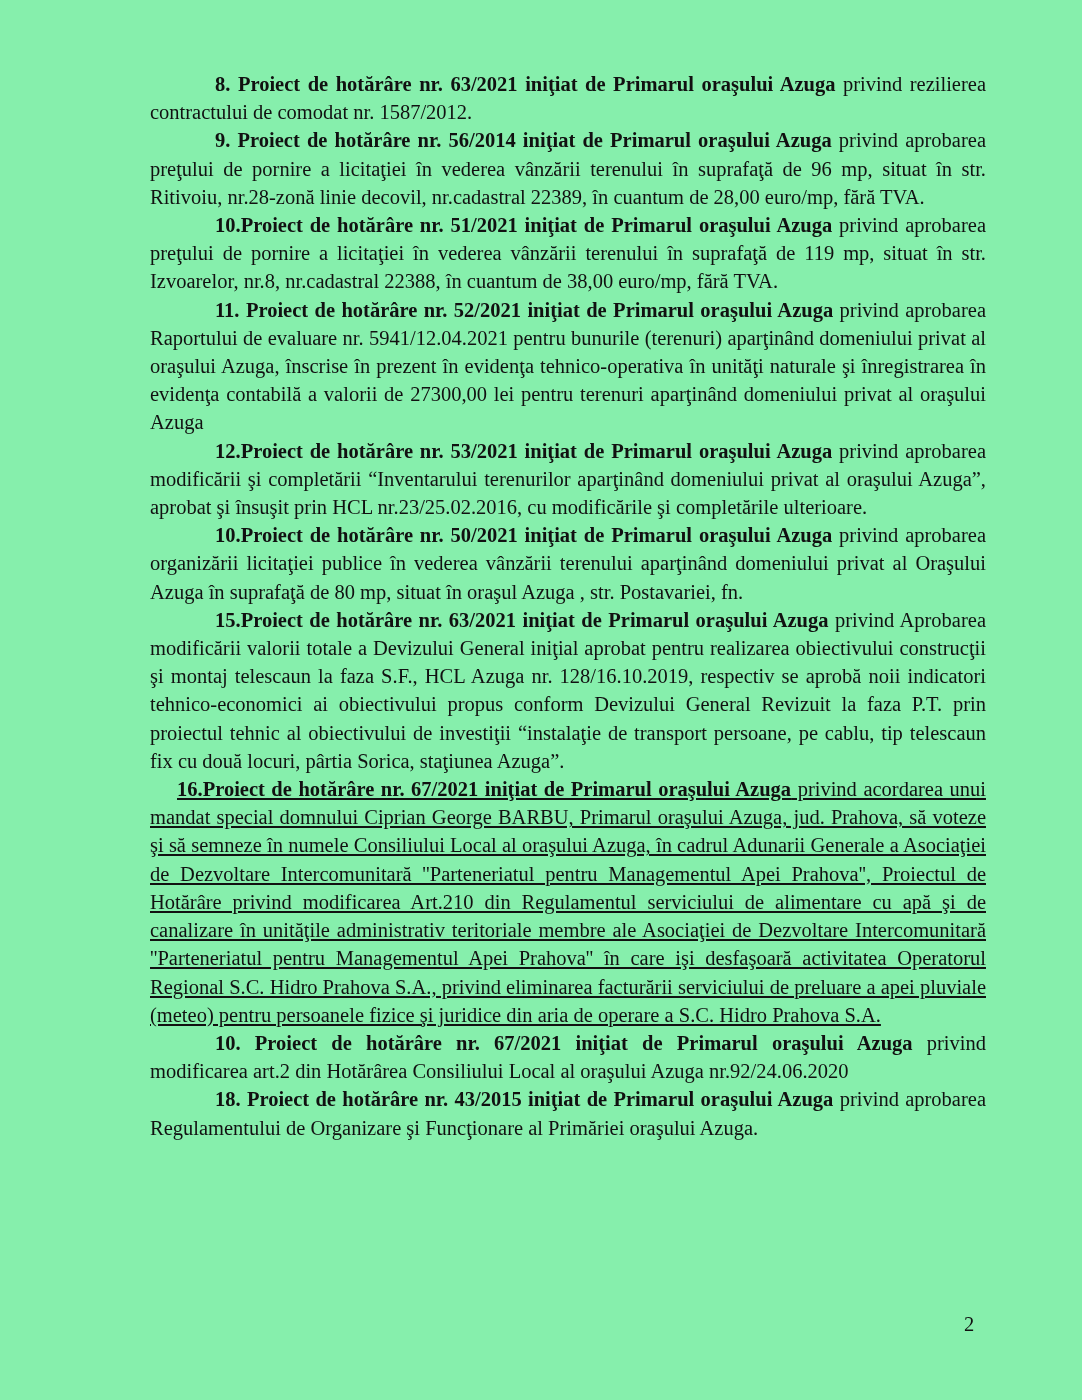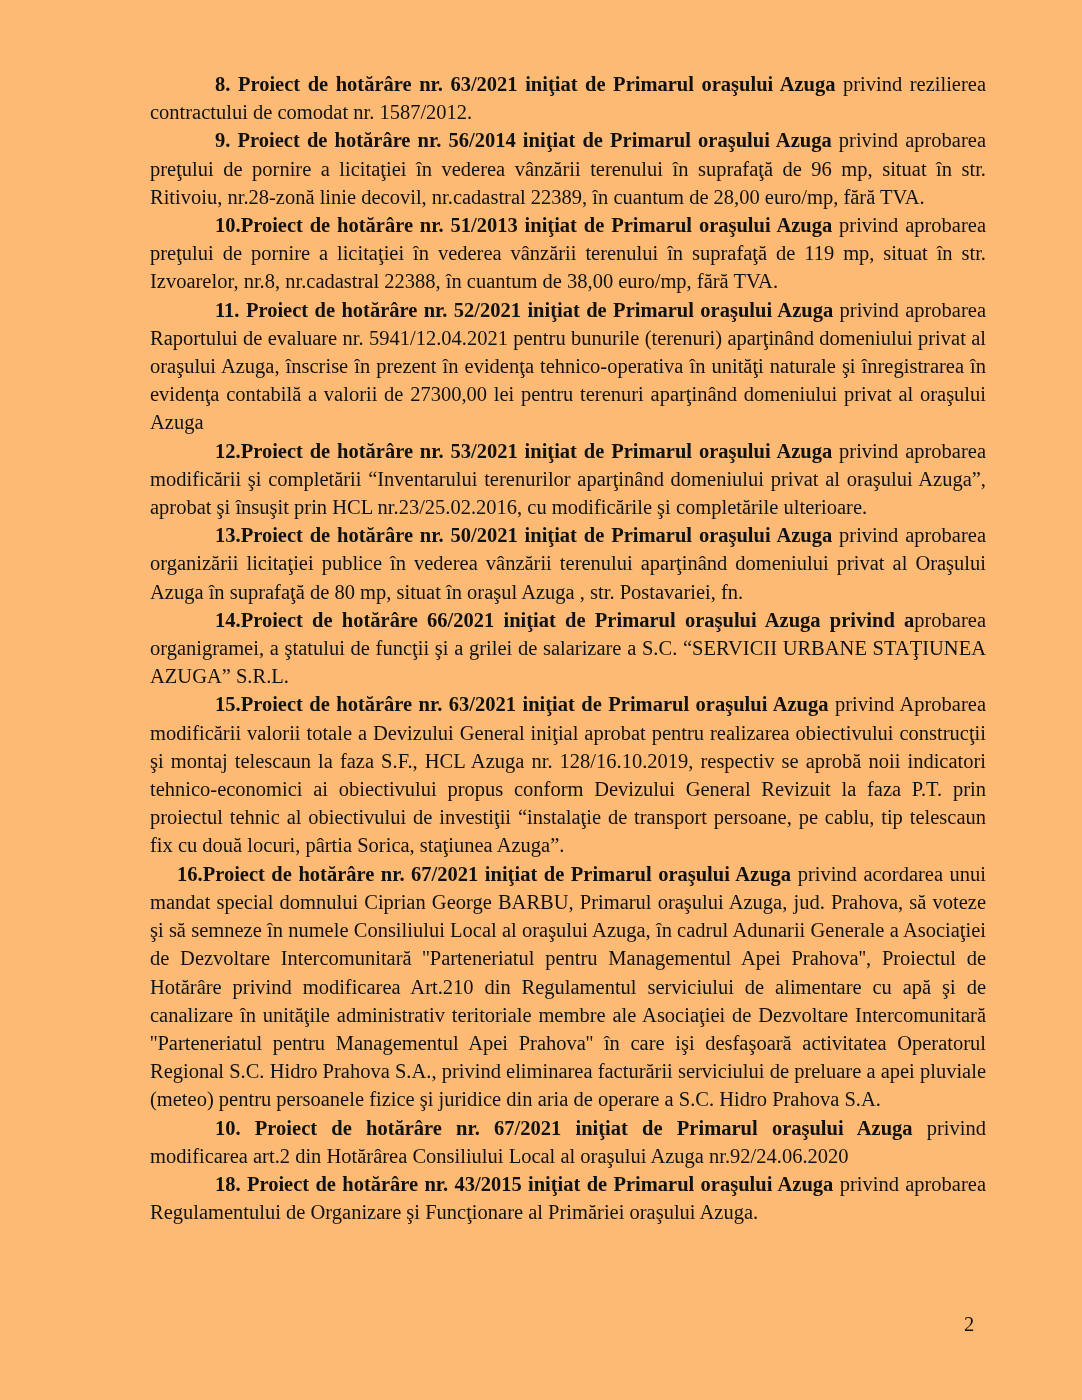--- a/index.html
+++ b/index.html
@@ -4,41 +4,42 @@
 <style>
   html, body {
     margin: 0;
     padding: 0;
     background: #ffffff;
   }
   .page {
     position: relative;
     width: 1082px;
     height: 1400px;
-    background: #fdba74;
+    background: #86efac;
     color: #111111;
     font-family: "Liberation Serif", "DejaVu Serif", serif;
     overflow: hidden;
   }
   .content {
     position: absolute;
     left: 150px;
     top: 70px;
     width: 836px;
     font-size: 20.5px;
     line-height: 28.2px;
     text-align: justify;
   }
   .para {
     margin: 0;
     padding: 0;
     text-indent: 65px;
   }
   .para.small-indent {
     text-indent: 27px;
+    text-decoration: underline;
   }
   .b {
     font-weight: bold;
   }
   .page-number {
     position: absolute;
     left: 964px;
     top: 1310px;
     font-size: 20.5px;
     line-height: 28px;
@@ -47,29 +48,28 @@
 </head>
 <body>
 
 <div class="page">
   <div class="content">
 
     <p class="para"><span class="b">8. Proiect de hotărâre nr. 63/2021 iniţiat de Primarul oraşului Azuga</span><span> privind rezilierea contractului de comodat nr. 1587/2012.</span></p>
 
     <p class="para"><span class="b">9. Proiect de hotărâre nr. 56/2014 iniţiat de Primarul oraşului Azuga</span><span> privind aprobarea  preţului de pornire a licitaţiei în vederea vânzării terenului în suprafaţă de 96 mp, situat în str. Ritivoiu, nr.28-zonă linie decovil, nr.cadastral 22389, în cuantum de  28,00 euro/mp, fără TVA.</span></p>
 
-    <p class="para"><span class="b">10.Proiect de hotărâre nr. 51/2013 iniţiat de Primarul oraşului  Azuga</span><span> privind aprobarea preţului de pornire a licitaţiei în vederea vânzării terenului în suprafaţă de 119 mp, situat în str. Izvoarelor, nr.8, nr.cadastral 22388, în cuantum de  38,00 euro/mp, fără TVA.</span></p>
+    <p class="para"><span class="b">10.Proiect de hotărâre nr. 51/2021 iniţiat de Primarul oraşului  Azuga</span><span> privind aprobarea preţului de pornire a licitaţiei în vederea vânzării terenului în suprafaţă de 119 mp, situat în str. Izvoarelor, nr.8, nr.cadastral 22388, în cuantum de  38,00 euro/mp, fără TVA.</span></p>
 
     <p class="para"><span class="b">11. Proiect de hotărâre nr. 52/2021 iniţiat de Primarul oraşului Azuga</span><span> privind aprobarea Raportului de evaluare nr. 5941/12.04.2021  pentru bunurile (terenuri) aparţinând domeniului privat al  oraşului Azuga, înscrise în prezent în evidenţa tehnico-operativa în unităţi naturale şi înregistrarea în evidenţa contabilă a valorii de 27300,00 lei  pentru terenuri aparţinând domeniului privat al oraşului Azuga</span></p>
 
     <p class="para"><span class="b">12.Proiect de hotărâre nr. 53/2021 iniţiat de Primarul oraşului  Azuga</span><span> privind aprobarea modificării şi completării  “Inventarului  terenurilor aparţinând domeniului privat al oraşului Azuga”, aprobat şi însuşit prin HCL nr.23/25.02.2016, cu modificările şi completările ulterioare.</span></p>
 
-    <p class="para"><span class="b">13.Proiect de hotărâre nr. 50/2021 iniţiat de Primarul oraşului  Azuga</span><span> privind aprobarea organizării licitaţiei publice în vederea  vânzării terenului aparţinând domeniului privat al Oraşului Azuga în suprafaţă de 80 mp, situat în oraşul Azuga , str. Postavariei, fn.</span></p>
+    <p class="para"><span class="b">10.Proiect de hotărâre nr. 50/2021 iniţiat de Primarul oraşului  Azuga</span><span> privind aprobarea organizării licitaţiei publice în vederea  vânzării terenului aparţinând domeniului privat al Oraşului Azuga în suprafaţă de 80 mp, situat în oraşul Azuga , str. Postavariei, fn.</span></p>
 
-    <p class="para"><span class="b">14.Proiect de hotărâre 66/2021 iniţiat de Primarul oraşului Azuga privind a</span><span>probarea organigramei, a ştatului de funcţii şi a grilei de salarizare a S.C. “SERVICII URBANE STAŢIUNEA AZUGA” S.R.L.</span></p>
 
     <p class="para"><span class="b">15.Proiect de hotărâre nr. 63/2021 iniţiat de Primarul oraşului  Azuga</span><span> privind Aprobarea modificării valorii totale a Devizului General iniţial aprobat pentru realizarea obiectivului construcţii şi montaj telescaun la faza S.F., HCL Azuga nr. 128/16.10.2019, respectiv se aprobă noii indicatori tehnico-economici ai obiectivului propus conform Devizului General Revizuit la faza P.T. prin proiectul tehnic al obiectivului de investiţii “instalaţie de transport persoane, pe cablu, tip telescaun fix cu două locuri, pârtia Sorica, staţiunea Azuga”.</span></p>
 
     <p class="para small-indent"><span class="b">16.Proiect de hotărâre nr. 67/2021 iniţiat de Primarul oraşului  Azuga</span><span> privind acordarea unui mandat special domnului Ciprian George BARBU, Primarul oraşului Azuga, jud. Prahova, să voteze şi să semneze în numele Consiliului Local al oraşului Azuga, în cadrul Adunarii Generale a Asociaţiei de Dezvoltare Intercomunitară ''Parteneriatul pentru Managementul Apei Prahova'', Proiectul de Hotărâre privind modificarea Art.210 din Regulamentul serviciului de alimentare cu apă şi de canalizare în unităţile administrativ teritoriale membre ale Asociaţiei de Dezvoltare Intercomunitară ''Parteneriatul pentru Managementul Apei Prahova'' în care işi desfaşoară activitatea Operatorul Regional S.C. Hidro Prahova S.A., privind eliminarea facturării serviciului de preluare a apei pluviale (meteo) pentru persoanele fizice şi juridice din aria de operare a S.C. Hidro Prahova S.A.</span></p>
 
     <p class="para"><span class="b">10. Proiect de hotărâre nr. 67/2021 iniţiat de Primarul oraşului  Azuga</span><span> privind modificarea art.2 din Hotărârea Consiliului Local al oraşului Azuga nr.92/24.06.2020</span></p>
 
     <p class="para"><span class="b">18. Proiect de hotărâre nr. 43/2015 iniţiat de Primarul oraşului Azuga</span><span> privind aprobarea Regulamentului de Organizare şi Funcţionare al Primăriei oraşului Azuga.</span></p>
 
   </div>

